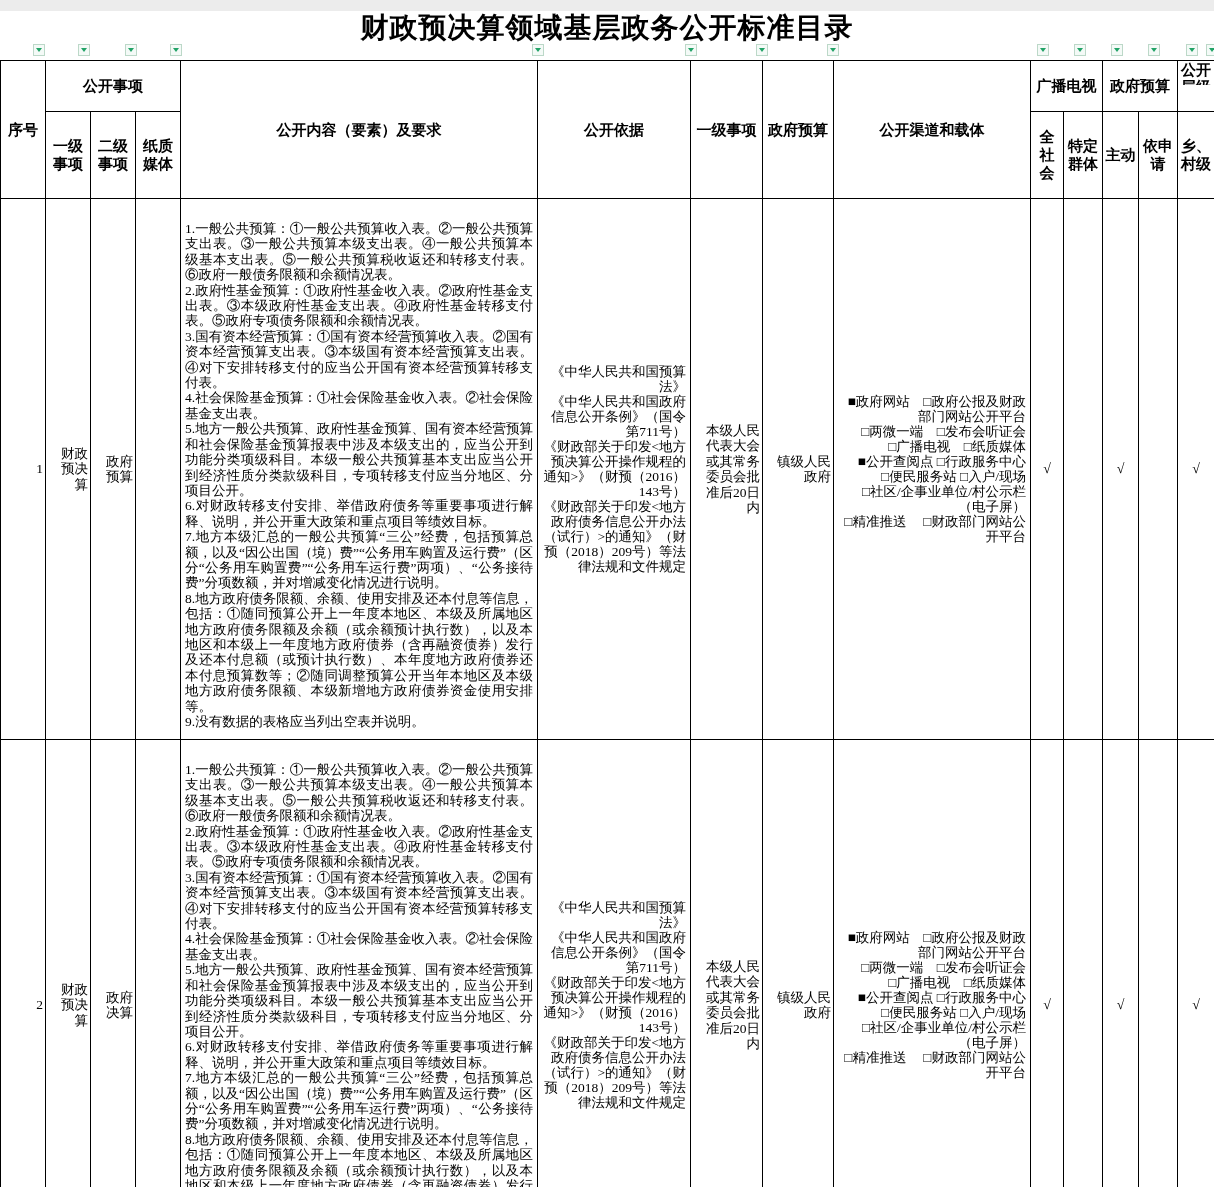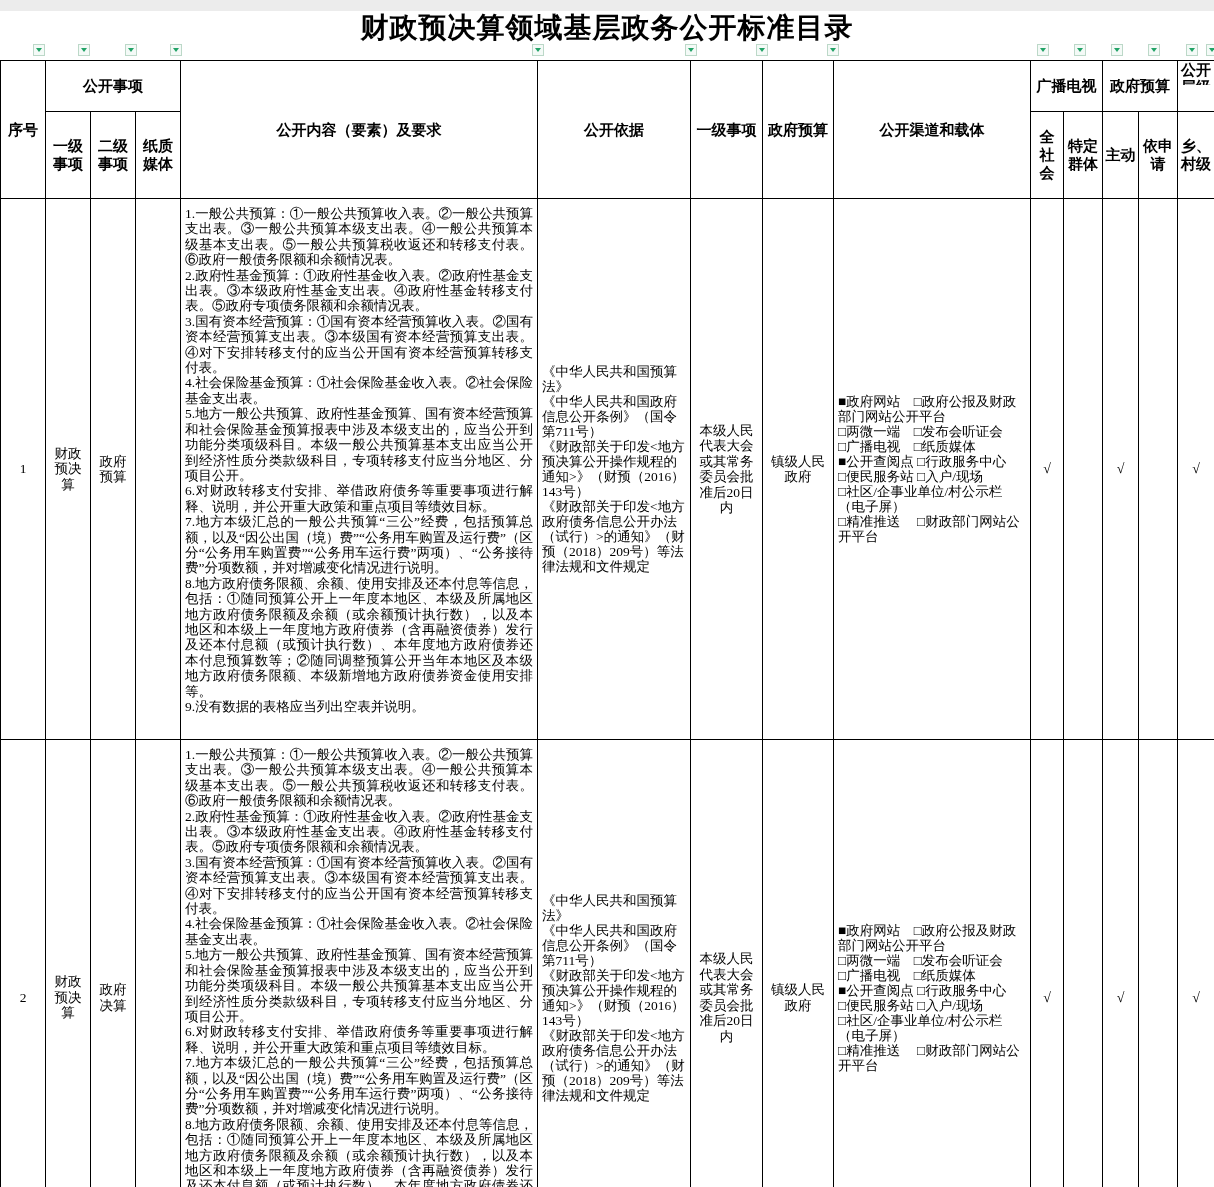--- a/index.html
+++ b/index.html
@@ -35,31 +35,31 @@
     border-collapse: collapse; table-layout: fixed;
   }
   .std th, .std td { border: 1px solid #000; overflow: hidden; }
   .std th {
     font-weight: bold; font-size: 15px; line-height: 18px;
     text-align: center; vertical-align: middle; padding: 16px 2px;
   }
   .clipwrap { height: 24px; overflow: hidden; line-height: 17px; padding-top: 1px; }
   th.th-top { vertical-align: top; padding: 0 1px; }
   .c-center {
-    text-align: center; vertical-align: middle;
+    text-align: right; vertical-align: middle;
     font-size: 13.5px; line-height: 15.5px; padding: 0 2px;
   }
   .c-content {
     vertical-align: top; text-align: justify;
     font-size: 13.5px; line-height: 15.4px;
-    padding: 7px 4px 0 4px;
+    padding: 22px 4px 0 4px;
     white-space: pre-wrap; word-break: break-all;
   }
   .c-basis, .c-channels {
-    vertical-align: middle; text-align: left;
+    vertical-align: middle; text-align: right;
     font-size: 13.5px; line-height: 15px; padding: 0 4px;
     white-space: pre-wrap; word-break: break-all;
   }
   .c-check { text-align: center; vertical-align: middle; font-size: 14px; }
   tr.hr1 { height: 25px; }
   tr.hr2 { height: 42px; }
   tr.r1 { height: 541px; }
   tr.r2 { height: 516px; }
 </style>
 </head>

